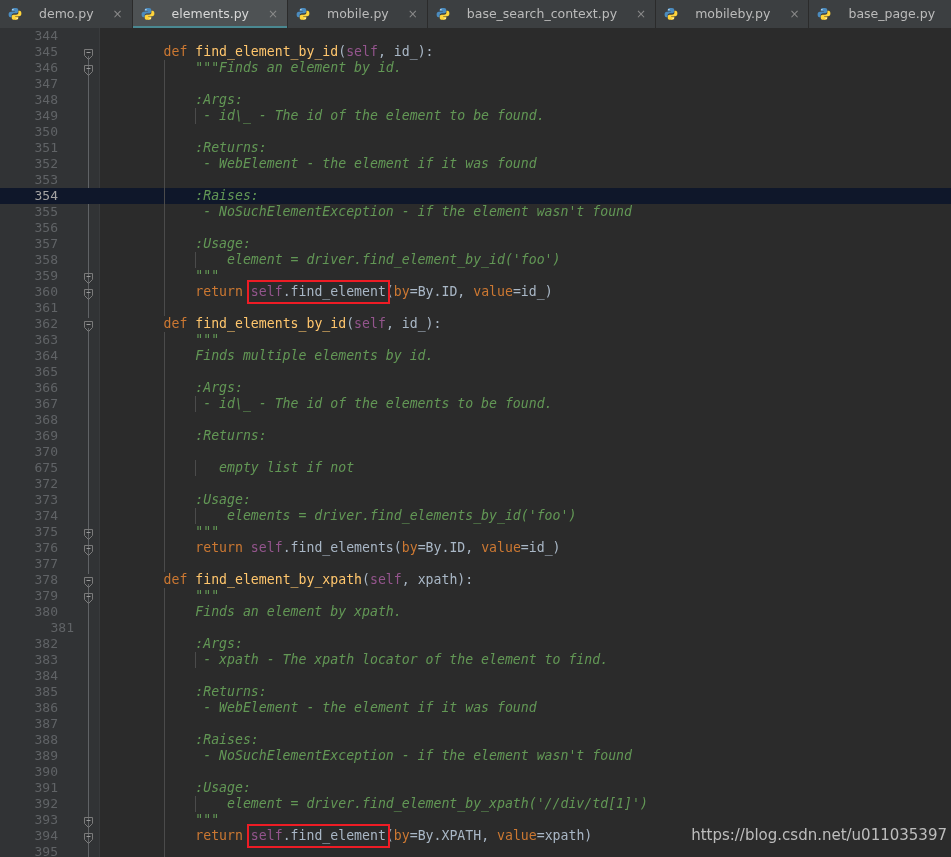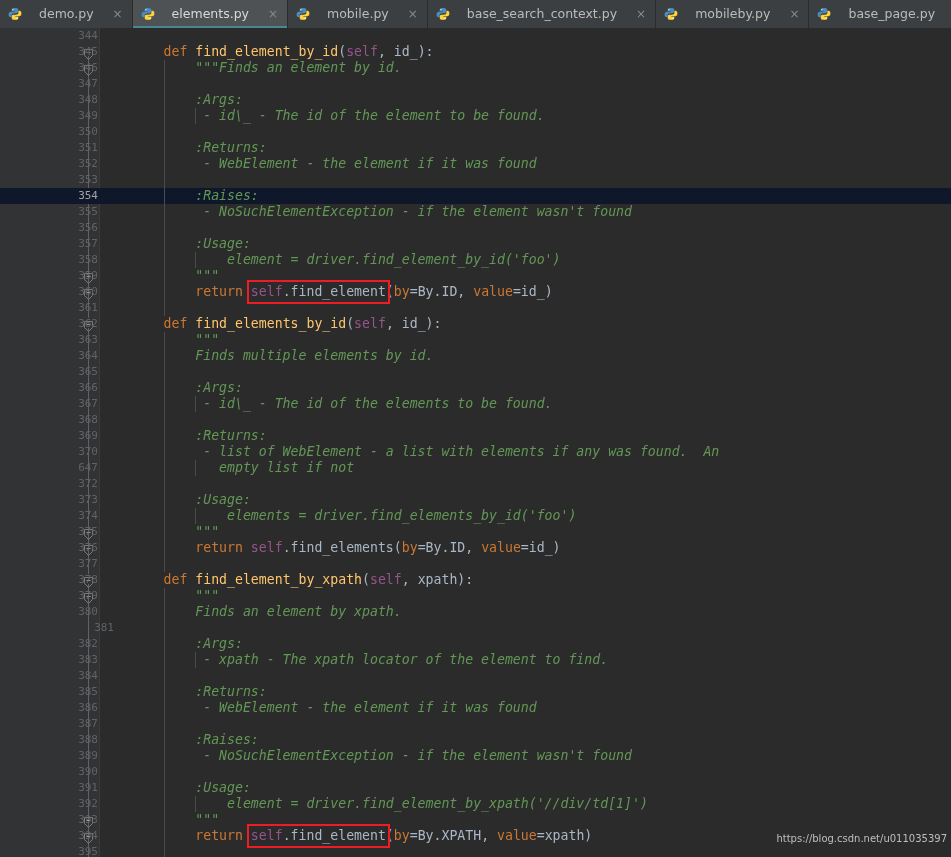--- a/index.html
+++ b/index.html
@@ -91,22 +91,21 @@
     font-size: 13.2px;
   }
   .row.current { background: #0f172a; }
   .lineno {
     position: absolute;
     left: 0;
     width: 58px;
     text-align: right;
     color: #606366;
     font-family: "DejaVu Sans Mono", monospace;
-    font-size: 11px;
-    margin-left: 40px;
+    font-size: 13px;
   }
   .row.current .lineno { color: #a4a3a3; }
   .code {
     position: absolute;
     left: 100px;
     top: 0;
     white-space: pre;
   }
 
   
@@ -136,21 +135,21 @@
     box-sizing: border-box;
     pointer-events: none;
   }
 
   
   #watermark {
     position: absolute;
     right: 4px;
     bottom: 13px;
     font-family: "DejaVu Sans", sans-serif;
-    font-size: 10px;
+    font-size: 15px;
     color: #c9c9c9;
     opacity: 0.92;
     white-space: nowrap;
   }
 </style>
 </head>
 <body>
 
 <div id="tabbar">
     <div class="tab">
@@ -310,22 +309,22 @@
       <div class="row" style="position: absolute; top: 256px; left: 0px; width: 951px;"><span class="lineno">360</span><span class="code"><span class="txt">            </span><span class="kw">return </span><span class="self">self</span><span class="txt">.find_element</span><span class="punc">(</span><span class="kw">by</span><span class="txt">=By.ID, </span><span class="kw">value</span><span class="txt">=id_)</span></span></div>
       <div class="row" style="position: absolute; top: 272px; left: 0px; width: 951px;"><span class="lineno">361</span><span class="code"></span></div>
       <div class="row" style="position: absolute; top: 288px; left: 0px; width: 790px;"><span class="lineno">362</span><span class="code"><span class="txt">        </span><span class="kw">def </span><span class="fn">find_elements_by_id</span><span class="punc">(</span><span class="self">self</span><span class="punc">, id_):</span></span></div>
       <div class="row" style="position: absolute; top: 304px; left: 0px; width: 951px;"><span class="lineno">363</span><span class="code"><span class="doc">            """</span></span></div>
       <div class="row" style="position: absolute; top: 320px; left: 0px; width: 951px;"><span class="lineno">364</span><span class="code"><span class="doc">            Finds multiple elements by id.</span></span></div>
       <div class="row" style="position: absolute; top: 336px; left: 0px; width: 951px;"><span class="lineno">365</span><span class="code"></span></div>
       <div class="row" style="position: absolute; top: 352px; left: 0px; width: 769px;"><span class="lineno">366</span><span class="code"><span class="doc">            :Args:</span></span></div>
       <div class="row" style="position: absolute; top: 368px; left: 0px; width: 951px;"><span class="lineno">367</span><span class="code"><span class="doc">             - id\_ - The id of the elements to be found.</span></span></div>
       <div class="row" style="position: absolute; top: 384px; left: 0px; width: 951px;"><span class="lineno">368</span><span class="code"></span></div>
       <div class="row" style="position: absolute; top: 400px; left: 0px; width: 951px;"><span class="lineno">369</span><span class="code"><span class="doc">            :Returns:</span></span></div>
-      <div class="row" style="position: absolute; top: 416px; left: 0px; width: 951px;"><span class="lineno">370</span><span class="code"><span class="doc">             - list of WebElement - a list with elements if any was found.  An</span></span></div>
-      <div class="row" style="position: absolute; top: 432px; left: 0px; width: 951px;"><span class="lineno">647</span><span class="code"><span class="doc">               empty list if not</span></span></div>
+      <div class="row" style="position: absolute; top: 416px; left: 0px; width: 951px;"><span class="lineno">370</span></div>
+      <div class="row" style="position: absolute; top: 432px; left: 0px; width: 951px;"><span class="lineno">675</span><span class="code"><span class="doc">               empty list if not</span></span></div>
       <div class="row" style="position: absolute; top: 448px; left: 0px; width: 951px;"><span class="lineno">372</span><span class="code"></span></div>
       <div class="row" style="position: absolute; top: 464px; left: 0px; width: 951px;"><span class="lineno">373</span><span class="code"><span class="doc">            :Usage:</span></span></div>
       <div class="row" style="position: absolute; top: 480px; left: 0px; width: 951px;"><span class="lineno">374</span><span class="code"><span class="doc">                elements = driver.find_elements_by_id('foo')</span></span></div>
       <div class="row" style="position: absolute; top: 496px; left: 0px; width: 951px;"><span class="lineno">375</span><span class="code"><span class="doc">            """</span></span></div>
       <div class="row" style="position: absolute; top: 512px; left: 0px; width: 951px;"><span class="lineno">376</span><span class="code"><span class="txt">            </span><span class="kw">return </span><span class="self">self</span><span class="txt">.find_elements</span><span class="punc">(</span><span class="kw">by</span><span class="txt">=By.ID, </span><span class="kw">value</span><span class="txt">=id_)</span></span></div>
       <div class="row" style="position: absolute; top: 528px; left: 0px; width: 951px;"><span class="lineno">377</span><span class="code"></span></div>
       <div class="row" style="position: absolute; top: 544px; left: 0px; width: 842px;"><span class="lineno">378</span><span class="code"><span class="txt">        </span><span class="kw">def </span><span class="fn">find_element_by_xpath</span><span class="punc">(</span><span class="self">self</span><span class="punc">, xpath):</span></span></div>
       <div class="row" style="position: absolute; top: 560px; left: 0px; width: 951px;"><span class="lineno">379</span><span class="code"><span class="doc">            """</span></span></div>
       <div class="row" style="position: absolute; top: 576px; left: 0px; width: 951px;"><span class="lineno">380</span><span class="code"><span class="doc">            Finds an element by xpath.</span></span></div>
       <div class="row" style="position: absolute; top: 592px; left: 16px; width: 951px;"><span class="lineno">381</span><span class="code"></span></div>

